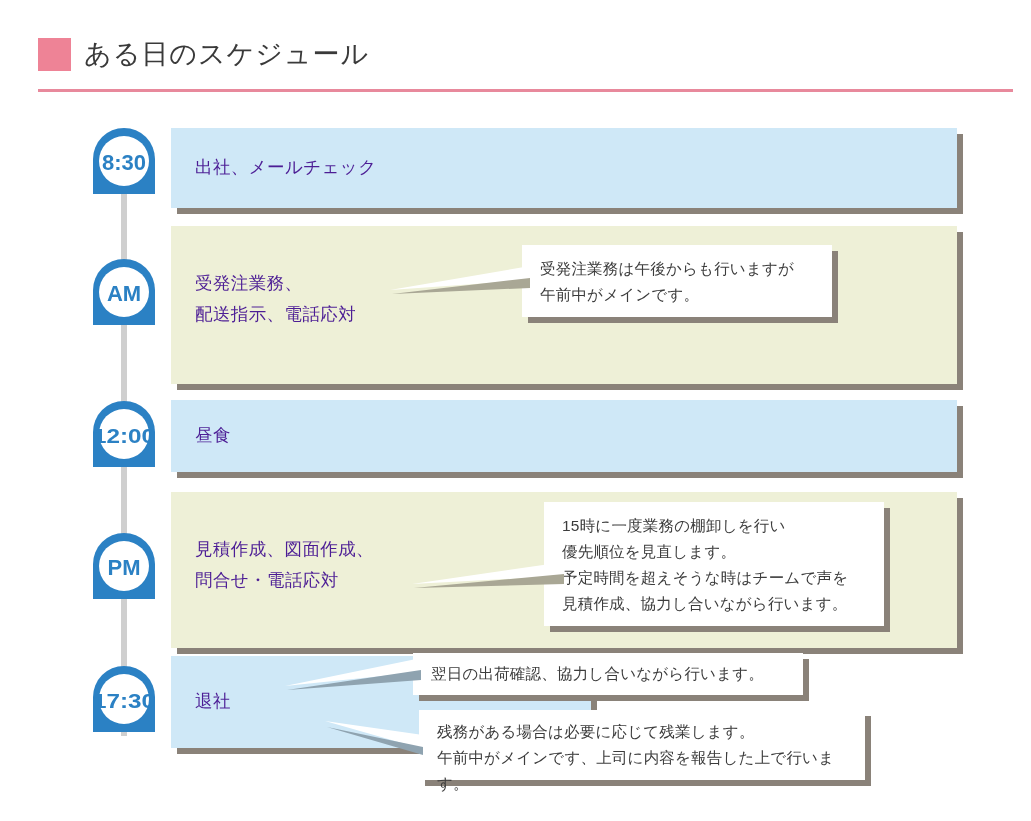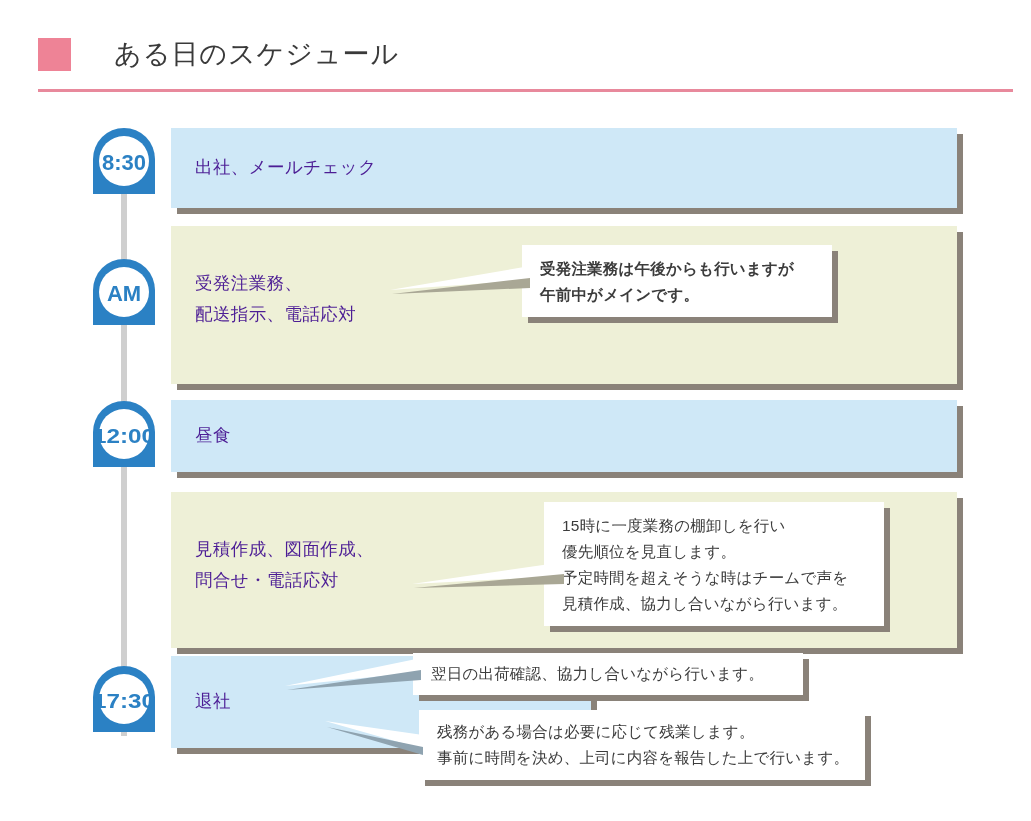--- a/index.html
+++ b/index.html
@@ -34,21 +34,20 @@
   }
   .header-title {
     position: absolute;
     left: 84px;
     top: 32px;
     font-size: 27px;
     line-height: 44px;
     letter-spacing: 1px;
     color: #3a3a3a;
     white-space: nowrap;
-    margin-left: 30px;
   }
   .header-rule {
     position: absolute;
     left: 38px;
     top: 89px;
     width: 975px;
     height: 3px;
     background: #e8899c;
   }
 
@@ -172,40 +171,47 @@
 配送指示、電話応対</div>
     </div>
 
     <div class="tail" style="left:390px;top:162px;">
       <svg width="140" height="44" viewBox="0 0 140 44">
         <polygon points="0,32 140,8 140,22" fill="#ffffff"></polygon>
         <polygon points="2,36 140,20 140,30" fill="#a9a795"></polygon>
       </svg>
     </div>
 
-    <div class="callout" style="left:522px;top:149px;width:310px;height:72px;font-weight:bold;">
+    <div class="callout" style="left:522px;top:149px;width:310px;height:72px;">
       <div class="callout-text">受発注業務は午後からも行いますが
 午前中がメインです。</div>
     </div>
   </div>
 
   <div class="row" style="top:0;height:110px;">
     <div class="badge" style="left:93px;top:305px;">
       <svg width="62" height="66" viewBox="0 0 62 66">
         <path d="M0,31 A31,31 0 0 1 62,31 L62,66 L0,66 Z" fill="#2b81c4"></path>
         <circle cx="31" cy="33" r="25" fill="#ffffff"></circle>
         <text x="31" y="42" font-family="Liberation Sans, sans-serif" font-size="21" font-weight="bold" fill="#2b81c4" text-anchor="middle" textLength="62" lengthAdjust="spacingAndGlyphs">12:00</text>
       </svg>
     </div>
     <div class="band blue" style="left:171px;top:304px;width:786px;height:72px;">
       <div class="band-text" style="top:20px;">昼食</div>
     </div>
   </div>
 
   <div class="row" style="top:0;height:250px;">
+    <div class="badge" style="left:93px;top:437px;">
+      <svg width="62" height="66" viewBox="0 0 62 66">
+        <path d="M0,31 A31,31 0 0 1 62,31 L62,66 L0,66 Z" fill="#2b81c4"></path>
+        <circle cx="31" cy="33" r="25" fill="#ffffff"></circle>
+        <text x="31" y="42" font-family="Liberation Sans, sans-serif" font-size="22" font-weight="bold" fill="#2b81c4" text-anchor="middle">PM</text>
+      </svg>
+    </div>
     <div class="band green" style="left:171px;top:396px;width:786px;height:156px;">
       <div class="band-text" style="top:42px;">見積作成、図面作成、
 問合せ・電話応対</div>
     </div>
 
     <div class="tail" style="left:412px;top:456px;">
       <svg width="152" height="46" viewBox="0 0 152 46">
         <polygon points="0,32 152,10 152,24" fill="#ffffff"></polygon>
         <polygon points="2,36 152,22 152,32" fill="#a9a795"></polygon>
       </svg>
@@ -244,17 +250,17 @@
 
     <div class="tail" style="left:325px;top:617px;">
       <svg width="98" height="44" viewBox="0 0 98 44">
         <polygon points="0,8 98,22 98,36" fill="#ffffff"></polygon>
         <polygon points="2,14 98,34 98,42" fill="#8fa3b0"></polygon>
       </svg>
     </div>
 
     <div class="callout" style="left:419px;top:614px;width:446px;height:70px;">
       <div class="callout-text" style="top:9px;">残務がある場合は必要に応じて残業します。
-事前に時間を決め、上司に内容を報告した上で行います。</div>
+午前中がメインです、上司に内容を報告した上で行います。</div>
     </div>
   </div>
 
 </div>
 
 </body></html>

